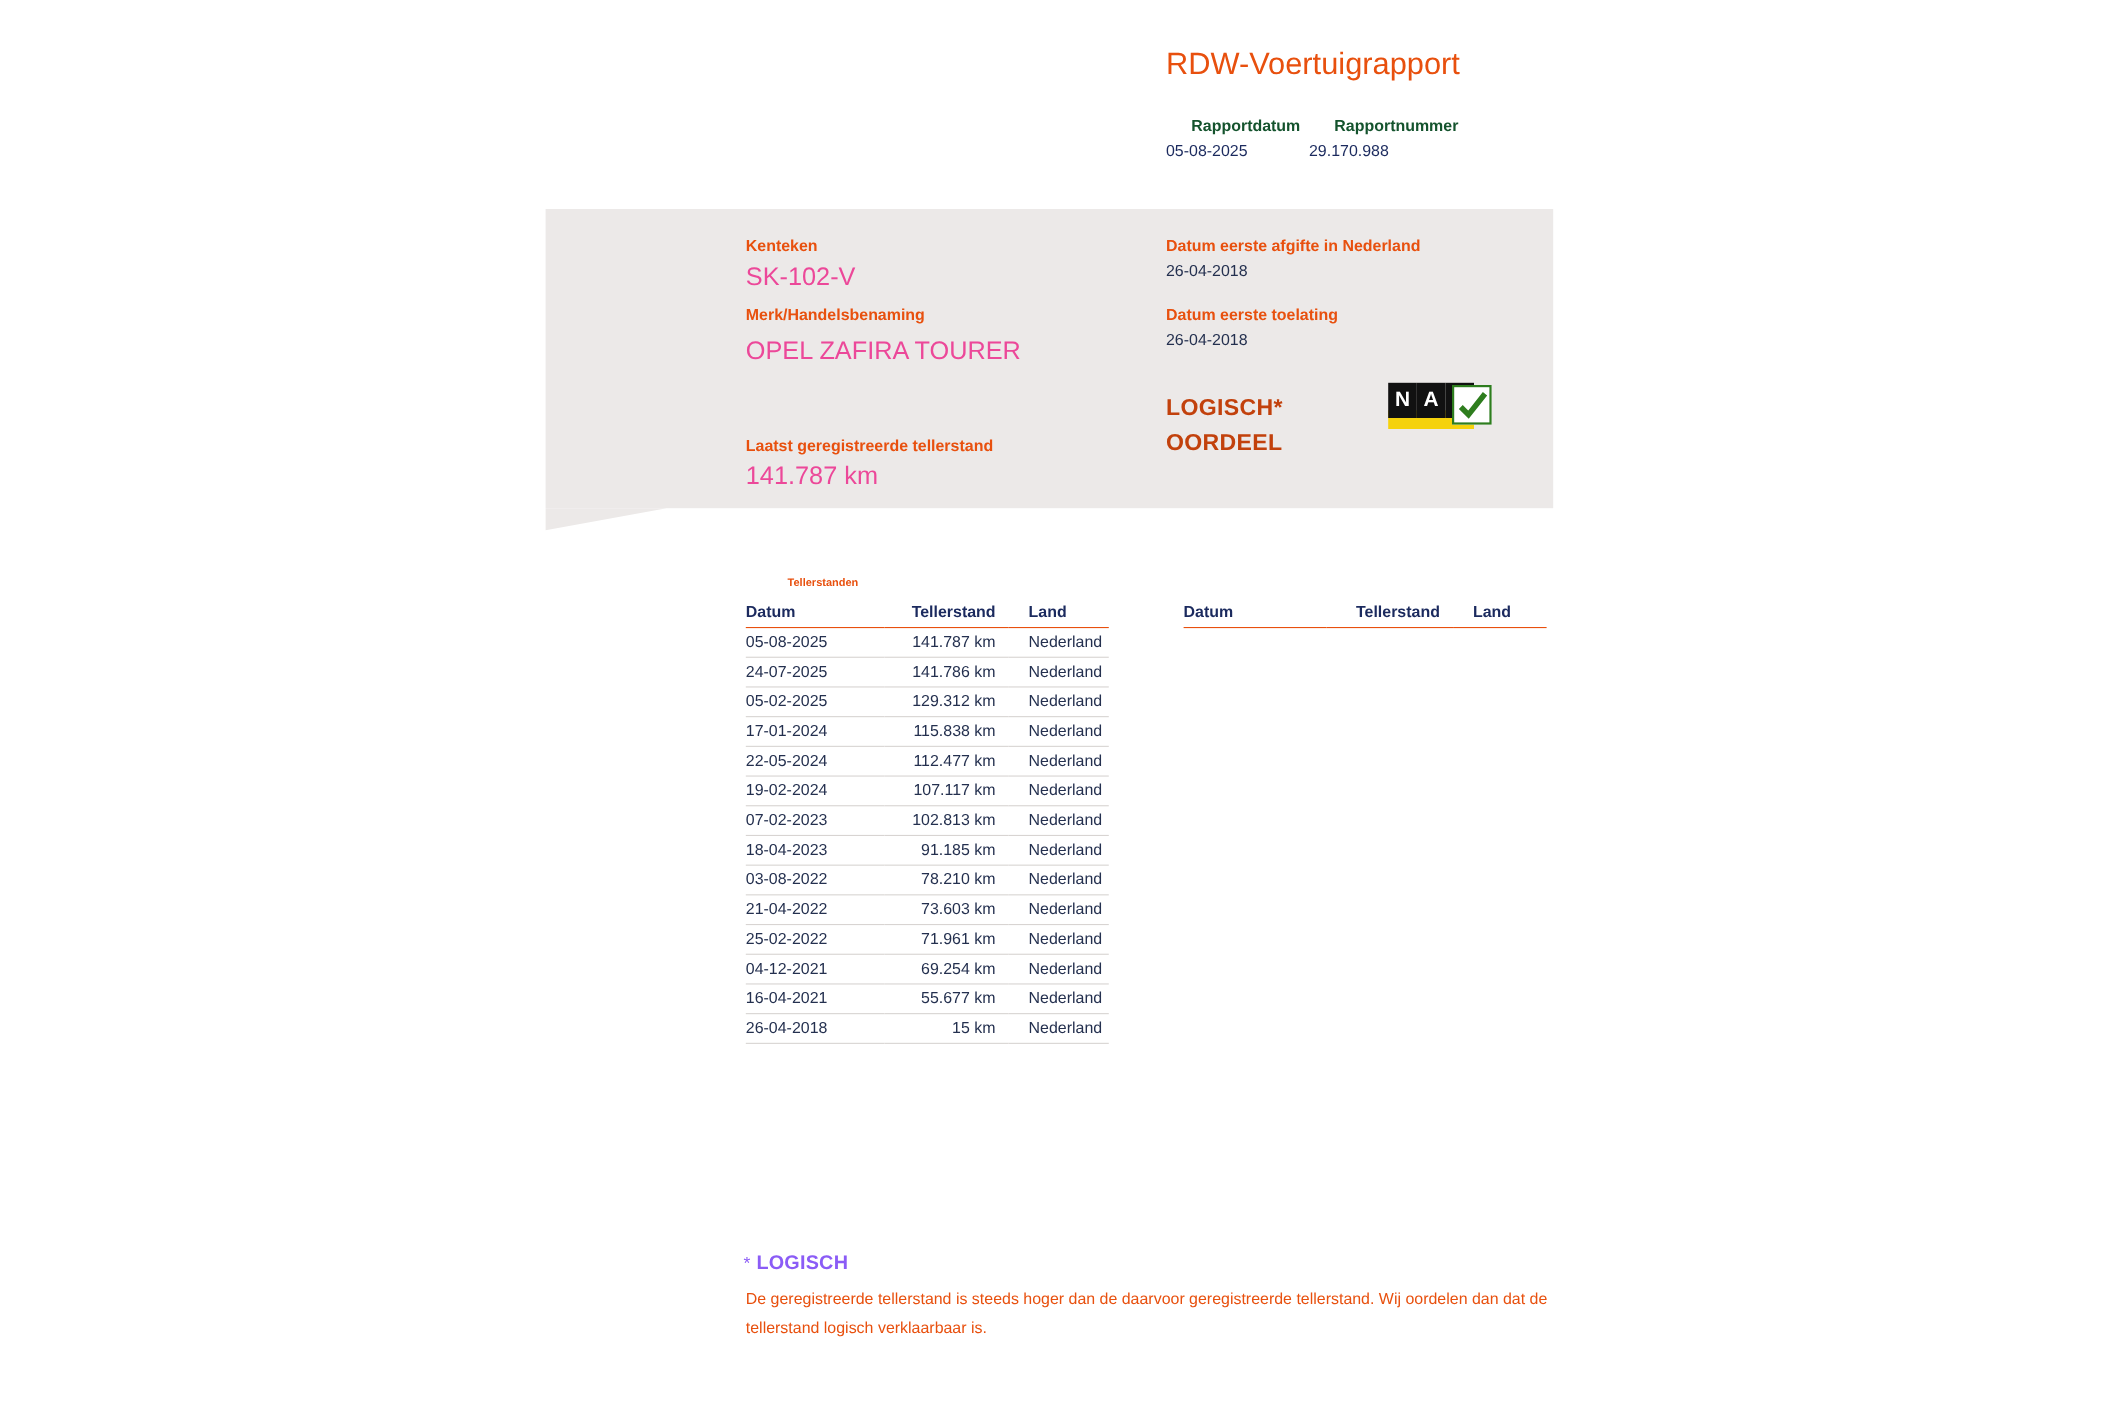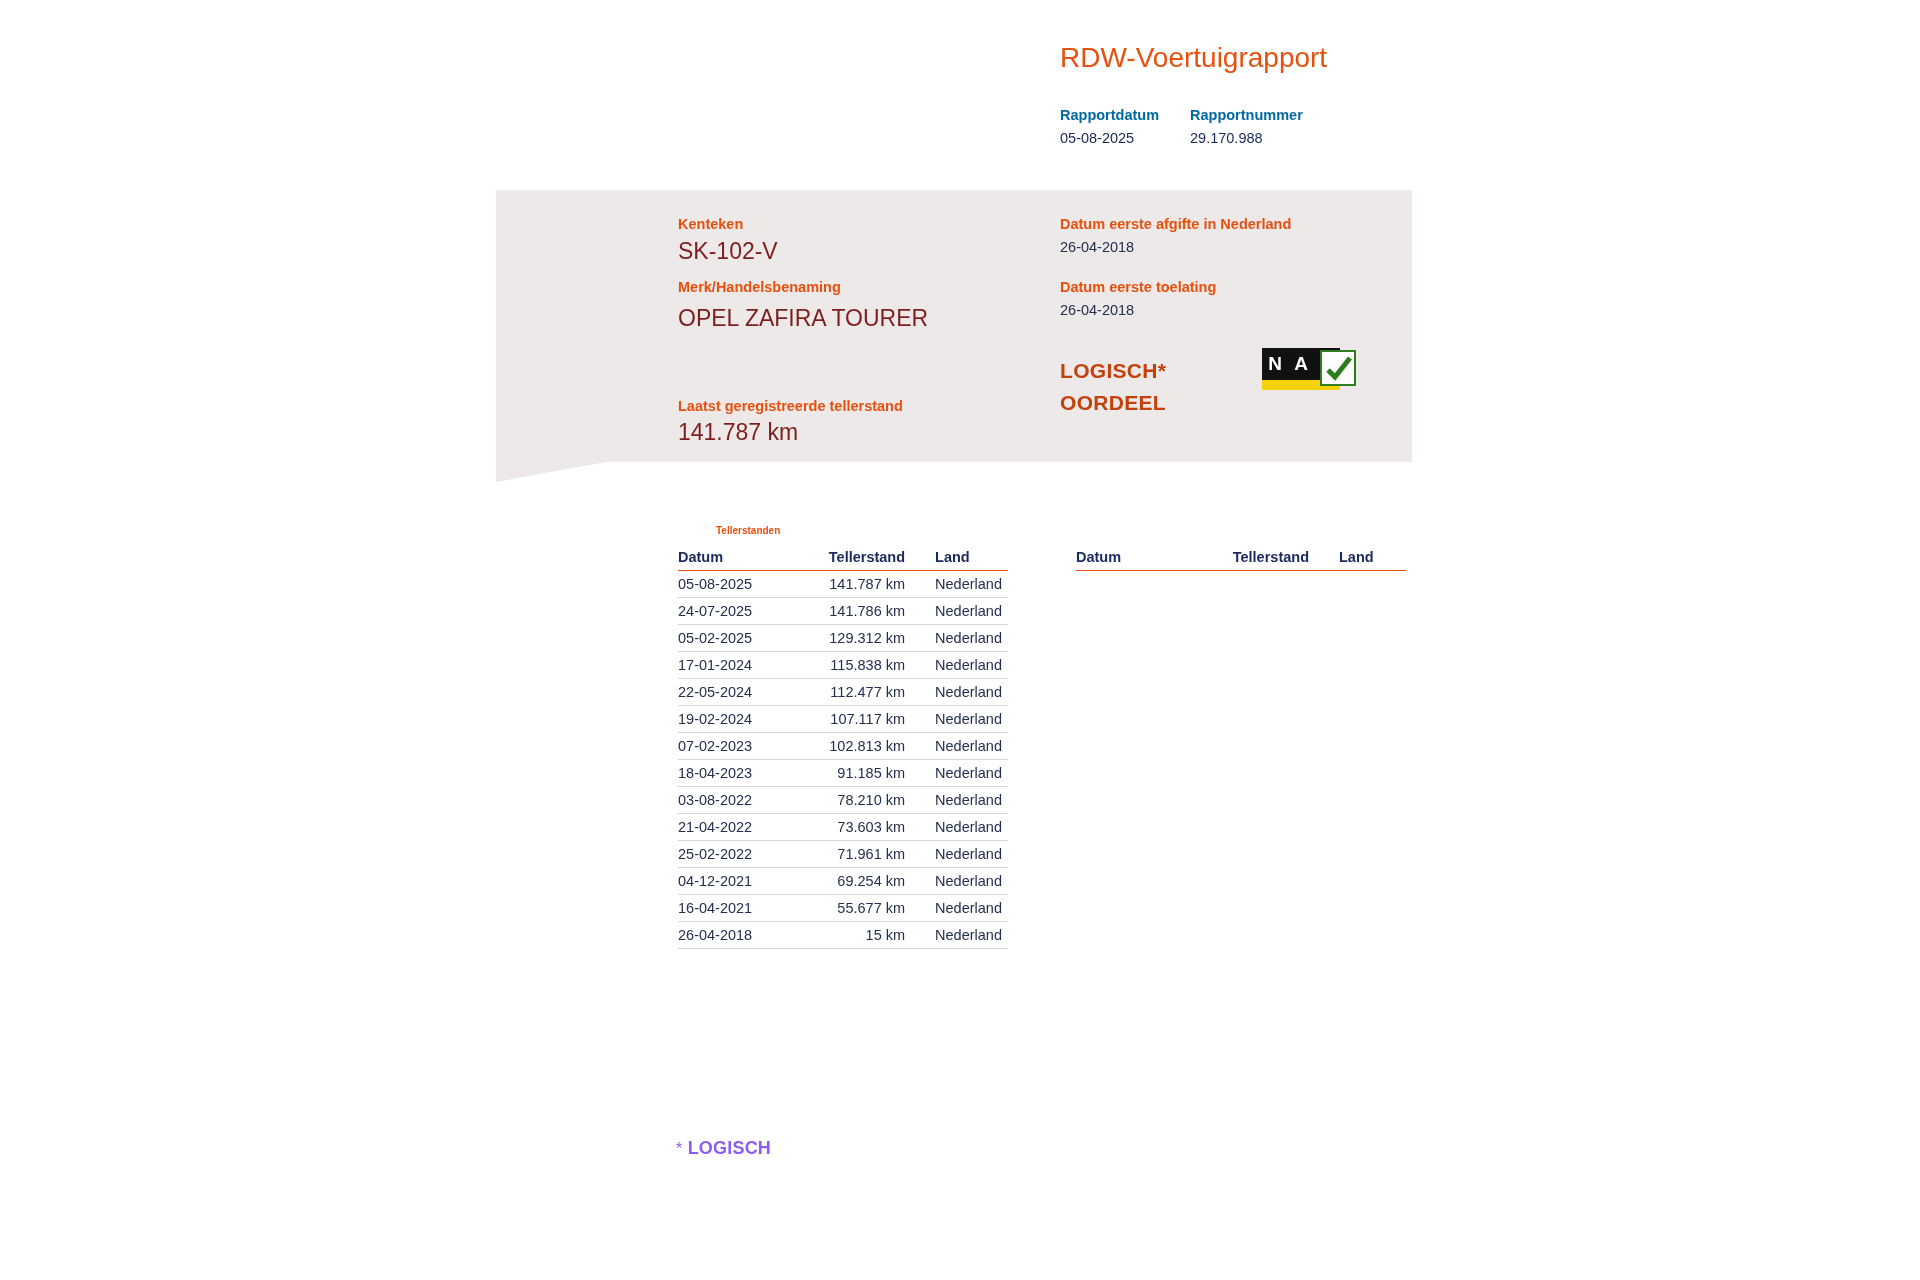--- a/index.html
+++ b/index.html
@@ -54,21 +54,22 @@
     left: 1060px;
     top: 42px;
     font-size: 28px;
     color: #e8500e;
     font-family: "Liberation Sans", sans-serif;
   }
   .meta-label {
     position: absolute;
     font-size: 14.5px;
     font-weight: bold;
-    color: #0369a1;
+    color: #14532d;
+    margin-left: 23px;
   }
   .meta-value {
     position: absolute;
     font-size: 14.5px;
     color: #1b2a5e;
   }
   #meta-date-label   { left: 1060px; top: 107px; }
   #meta-number-label { left: 1190px; top: 107px; }
   #meta-date-value   { left: 1060px; top: 130px; }
   #meta-number-value { left: 1190px; top: 130px; }
@@ -94,21 +95,21 @@
 
   .field-label {
     position: absolute;
     font-size: 14.5px;
     font-weight: bold;
     color: #e8500e;
   }
   .field-value {
     position: absolute;
     font-size: 23px;
-    color: #7f1d1d;
+    color: #ec4899;
     font-family: "Liberation Sans", sans-serif;
   }
   .field-value-small {
     position: absolute;
     font-size: 14.5px;
     color: #24304f;
   }
 
   #lbl-kenteken   { left: 678px; top: 216px; }
   #val-kenteken   { left: 678px; top: 238px; }
@@ -392,14 +393,15 @@
         <th class="land">Land</th>
       </tr>
     </thead>
     <tbody id="tbody-right"></tbody>
   </table>
 
   <div class="footnote-title">
     <span class="footnote-star">*</span>
     <span>LOGISCH</span>
   </div>
+  <div class="footnote-body">De geregistreerde tellerstand is steeds hoger dan de daarvoor geregistreerde tellerstand. Wij oordelen dan dat de tellerstand logisch verklaarbaar is.</div>
 
 </div>
 
 </body></html>

